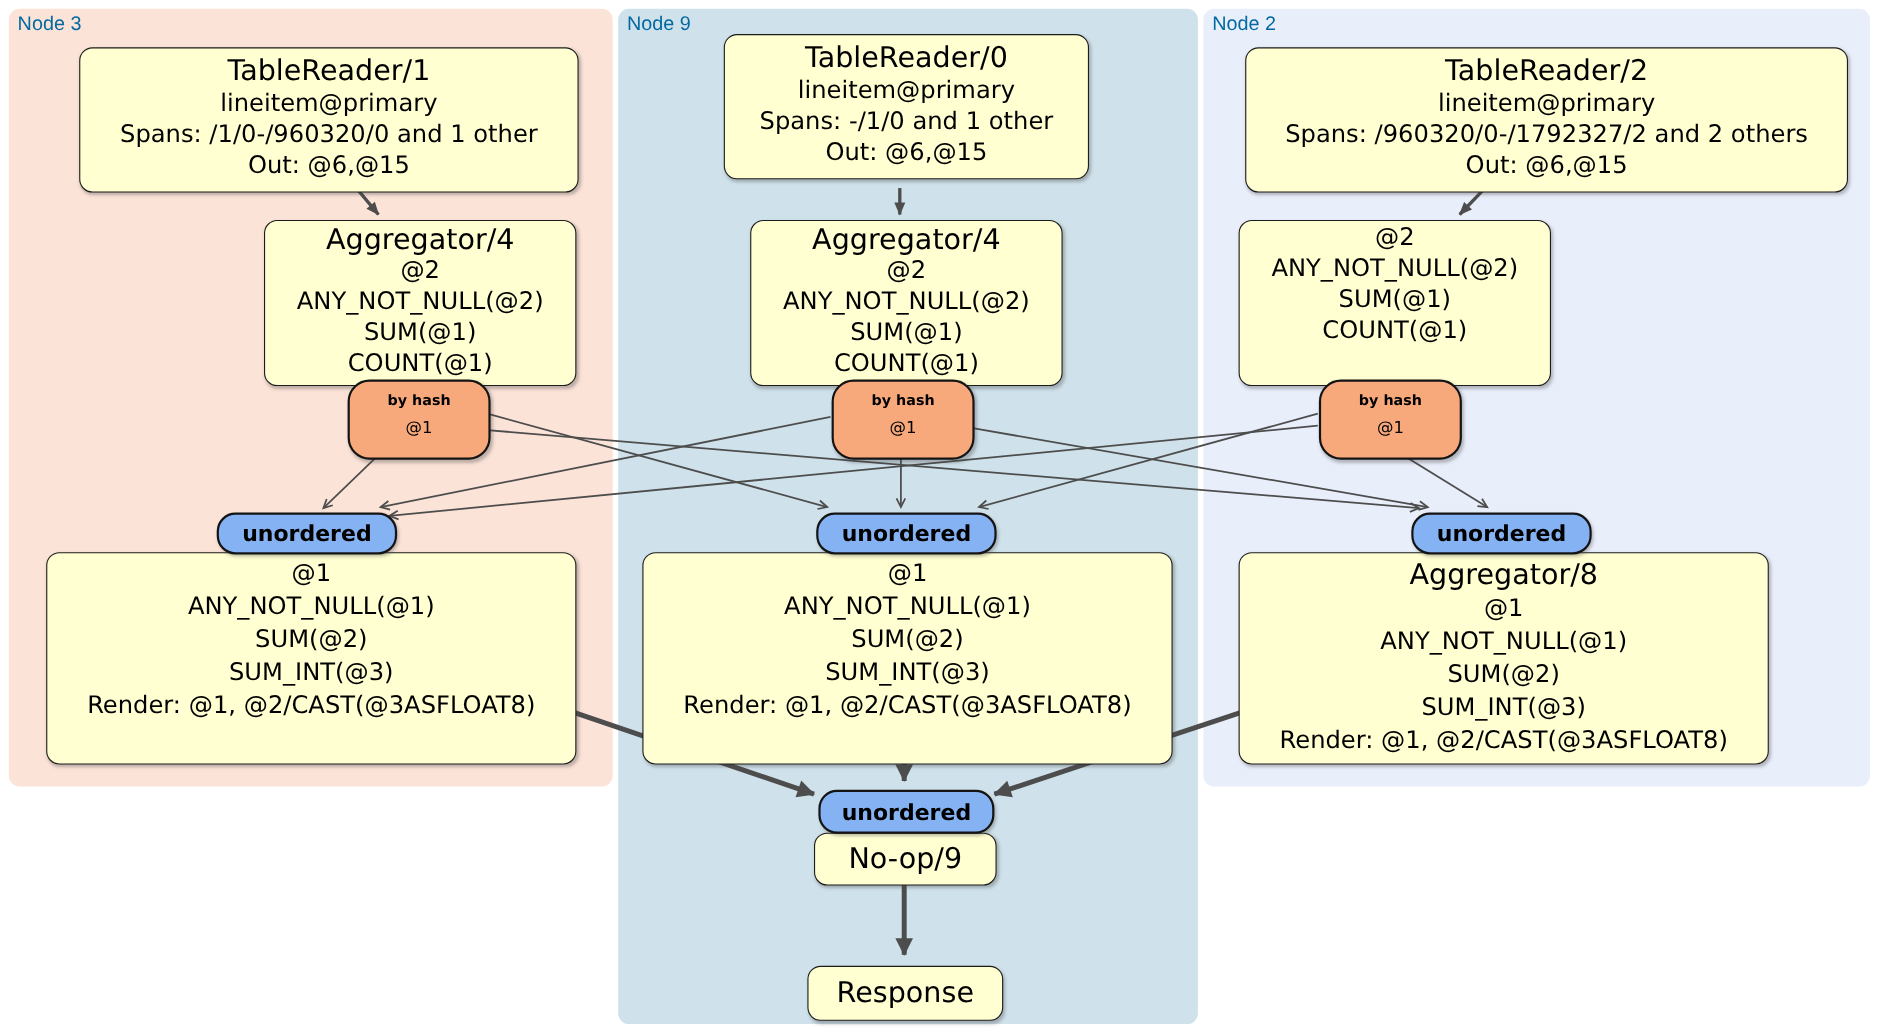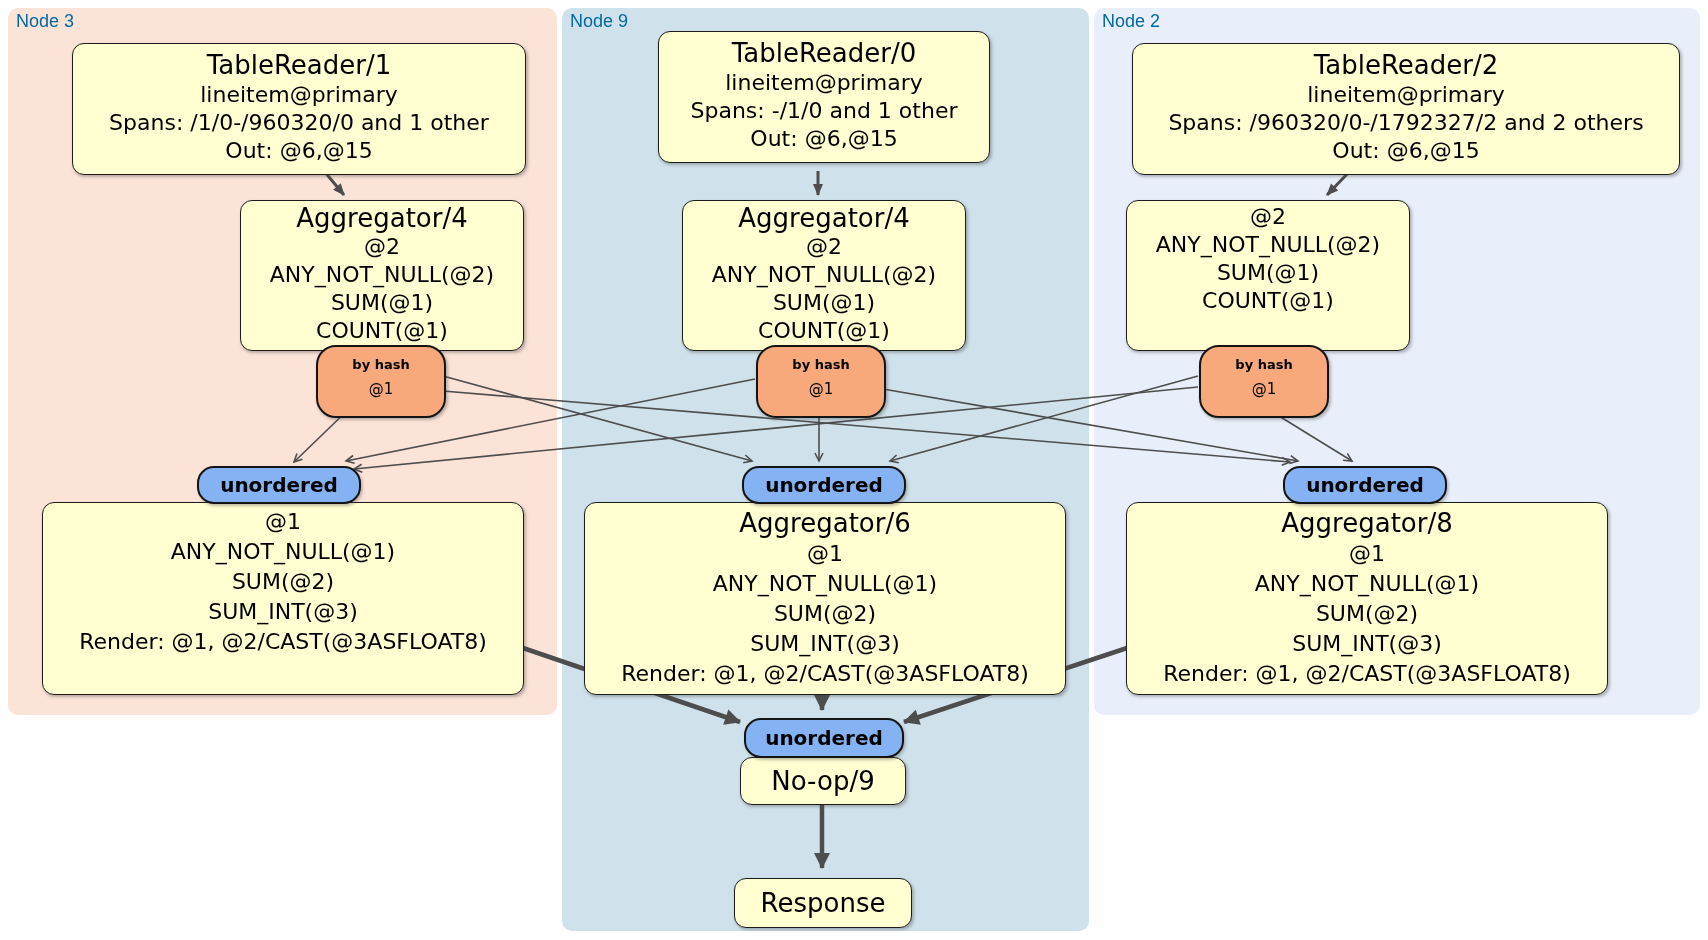--- a/index.html
+++ b/index.html
@@ -144,21 +144,20 @@
   </div>
 
   <div class="box agg2-box" style="left:42px;top:502px;width:480px;height:187px;">
     <div class="bline">@1</div>
     <div class="bline">ANY_NOT_NULL(@1)</div>
     <div class="bline">SUM(@2)</div>
     <div class="bline">SUM_INT(@3)</div>
     <div class="bline">Render: @1, @2/CAST(@3ASFLOAT8)</div>
   </div>
   <div class="box agg2-box" style="left:584px;top:502px;width:480px;height:187px;">
-    <div class="btitle">Aggregator/6</div>
     <div class="bline">@1</div>
     <div class="bline">ANY_NOT_NULL(@1)</div>
     <div class="bline">SUM(@2)</div>
     <div class="bline">SUM_INT(@3)</div>
     <div class="bline">Render: @1, @2/CAST(@3ASFLOAT8)</div>
   </div>
   <div class="box agg2-box" style="left:1126px;top:502px;width:480px;height:187px;">
     <div class="btitle">Aggregator/8</div>
     <div class="bline">@1</div>
     <div class="bline">ANY_NOT_NULL(@1)</div>

